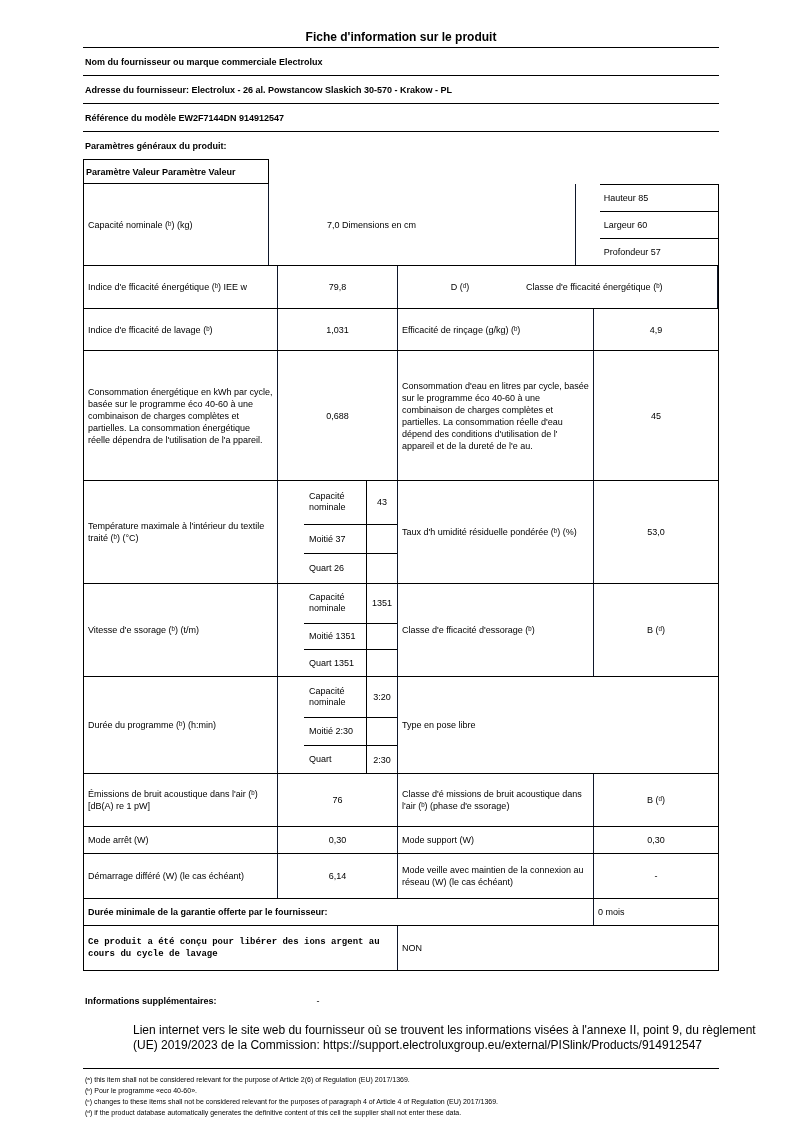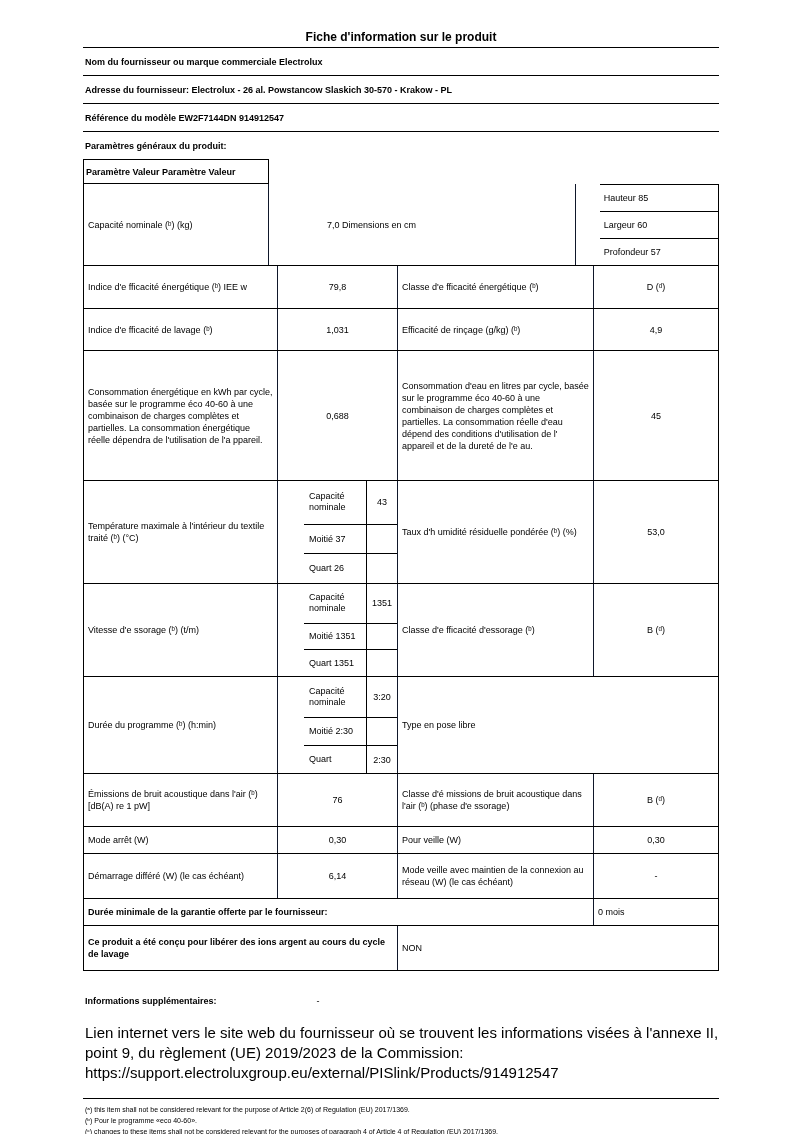--- a/index.html
+++ b/index.html
@@ -13,21 +13,21 @@
   .title { height:20px; line-height:18px; text-align:center; font-weight:bold; font-size:12px; border-bottom:1px solid #000; }
   .inforow { height:28px; display:flex; align-items:center; font-weight:bold; border-bottom:1px solid #000; padding-left:2px; }
   .inforow.nb { border-bottom:none; height:27px; }
   .hdrbox { width:186px; height:25px; border:1px solid #000; display:flex; align-items:center; font-weight:bold; padding-left:2px; }
 
   .tbl { border-left:1px solid #000; border-right:1px solid #000; }
   .row { display:flex; border-bottom:1px solid #000; }
   .cell { display:flex; align-items:center; padding:2px 4px; line-height:12px; }
   .rt { border-right:1px solid #0f172a; }
   .w1{width:194px;} .w2{width:120px;} .w3{width:196px;} .w4{width:124px;}
-  .w23{width:316px;} .w34{width:320px;} .wlab3{width:510px;} .wlab2{width:314px;} .wval2{width:320px;}
+  .w23{width:316px;} .w34{width:320px;} .wlab3{width:510px;} .wlab2{width:314px;font-family:Liberation Mono, monospace;} .wval2{width:320px;}
   .val { justify-content:center; text-align:center; }
   .capval { justify-content:center; text-align:center; padding-right:105px; }
   .bold { font-weight:bold; }
 
   .h-cap{height:82px;} .h-ei{height:43px;} .h-wi{height:42px;} .h-cons{height:130px;}
   .h-temp{height:103px;} .h-spin{height:93px;} .h-dur{height:97px;} .h-noise{height:53px;}
   .h-off{height:27px;} .h-delay{height:45px;} .h-warr{height:27px;} .h-ions{height:45px;}
 
   .dims { display:flex; flex-direction:column; padding:0; align-items:stretch;margin-left:24px; }
   .dim { flex:1; display:flex; align-items:center; padding-left:4px; border-bottom:1px solid #000; }
@@ -37,21 +37,21 @@
   .subcol { display:flex; flex-direction:column; padding:0; align-items:stretch; }
   .subrow { display:flex; flex:1; border-bottom:1px solid #000;margin-left:26px; }
   .subrow.big { flex:1.5; }
   .subrow:last-child { border-bottom:none; }
   .sublab { width:63px; border-right:1px solid #000; display:flex; align-items:center; padding:2px 2px 2px 5px; line-height:11px; }
   .subval { flex:1; display:flex; align-items:center; justify-content:center; text-align:center; }
 
   .addinfo { margin-top:24px; display:flex; align-items:center; height:12px; padding-left:2px; }
   .addinfo .lbl { font-weight:bold; }
   .addinfo .dash { margin-left:100px; }
-  .linkpara { margin-top:16px; width:640px; font-size:15px; line-height:20px; padding-left:2px; }
+  .linkpara { margin-top:16px; width:640px; font-size:12px; line-height:15px; padding-left:2px;margin-left:48px; }
   .footnotes { margin-top:15px; border-top:1px solid #000; padding-top:5px; font-size:7px; line-height:11px; padding-left:2px; }
 </style>
 </head>
 <body>
 
 <div class="sheet">
 
   <div class="title">Fiche d'information sur le produit</div>
 
   <div class="inforow">
@@ -79,22 +79,22 @@
       <div class="cell w4 dims">
         <div class="dim">Hauteur 85</div>
         <div class="dim">Largeur 60</div>
         <div class="dim">Profondeur 57</div>
       </div>
     </div>
 
     <div class="row h-ei">
       <div class="cell w1 rt">Indice d'e fficacité énergétique (ᵇ) IEE w</div>
       <div class="cell w2 rt val">79,8</div>
+      <div class="cell w4 val">D (ᵈ)</div>
       <div class="cell w3 rt">Classe d'e fficacité énergétique (ᵇ)</div>
-      <div class="cell w4 val">D (ᵈ)</div>
     </div>
 
     <div class="row h-wi">
       <div class="cell w1 rt">Indice d'e fficacité de lavage (ᵇ)</div>
       <div class="cell w2 rt val">1,031</div>
       <div class="cell w3 rt">Efficacité de rinçage (g/kg) (ᵇ)</div>
       <div class="cell w4 val">4,9</div>
     </div>
 
     <div class="row h-cons">
@@ -166,21 +166,21 @@
     <div class="row h-noise">
       <div class="cell w1 rt">Émissions de bruit acoustique dans l'air (ᵇ) [dB(A) re 1 pW]</div>
       <div class="cell w2 rt val">76</div>
       <div class="cell w3 rt">Classe d'é missions de bruit acoustique dans l'air (ᵇ) (phase d'e ssorage)</div>
       <div class="cell w4 val">B (ᵈ)</div>
     </div>
 
     <div class="row h-off">
       <div class="cell w1 rt">Mode arrêt (W)</div>
       <div class="cell w2 rt val">0,30</div>
-      <div class="cell w3 rt">Pour veille (W)</div>
+      <div class="cell w3 rt">Mode support (W)</div>
       <div class="cell w4 val">0,30</div>
     </div>
 
     <div class="row h-delay">
       <div class="cell w1 rt">Démarrage différé (W) (le cas échéant)</div>
       <div class="cell w2 rt val">6,14</div>
       <div class="cell w3 rt">Mode veille avec maintien de la connexion au réseau (W) (le cas échéant)</div>
       <div class="cell w4 val">-</div>
     </div>
 

